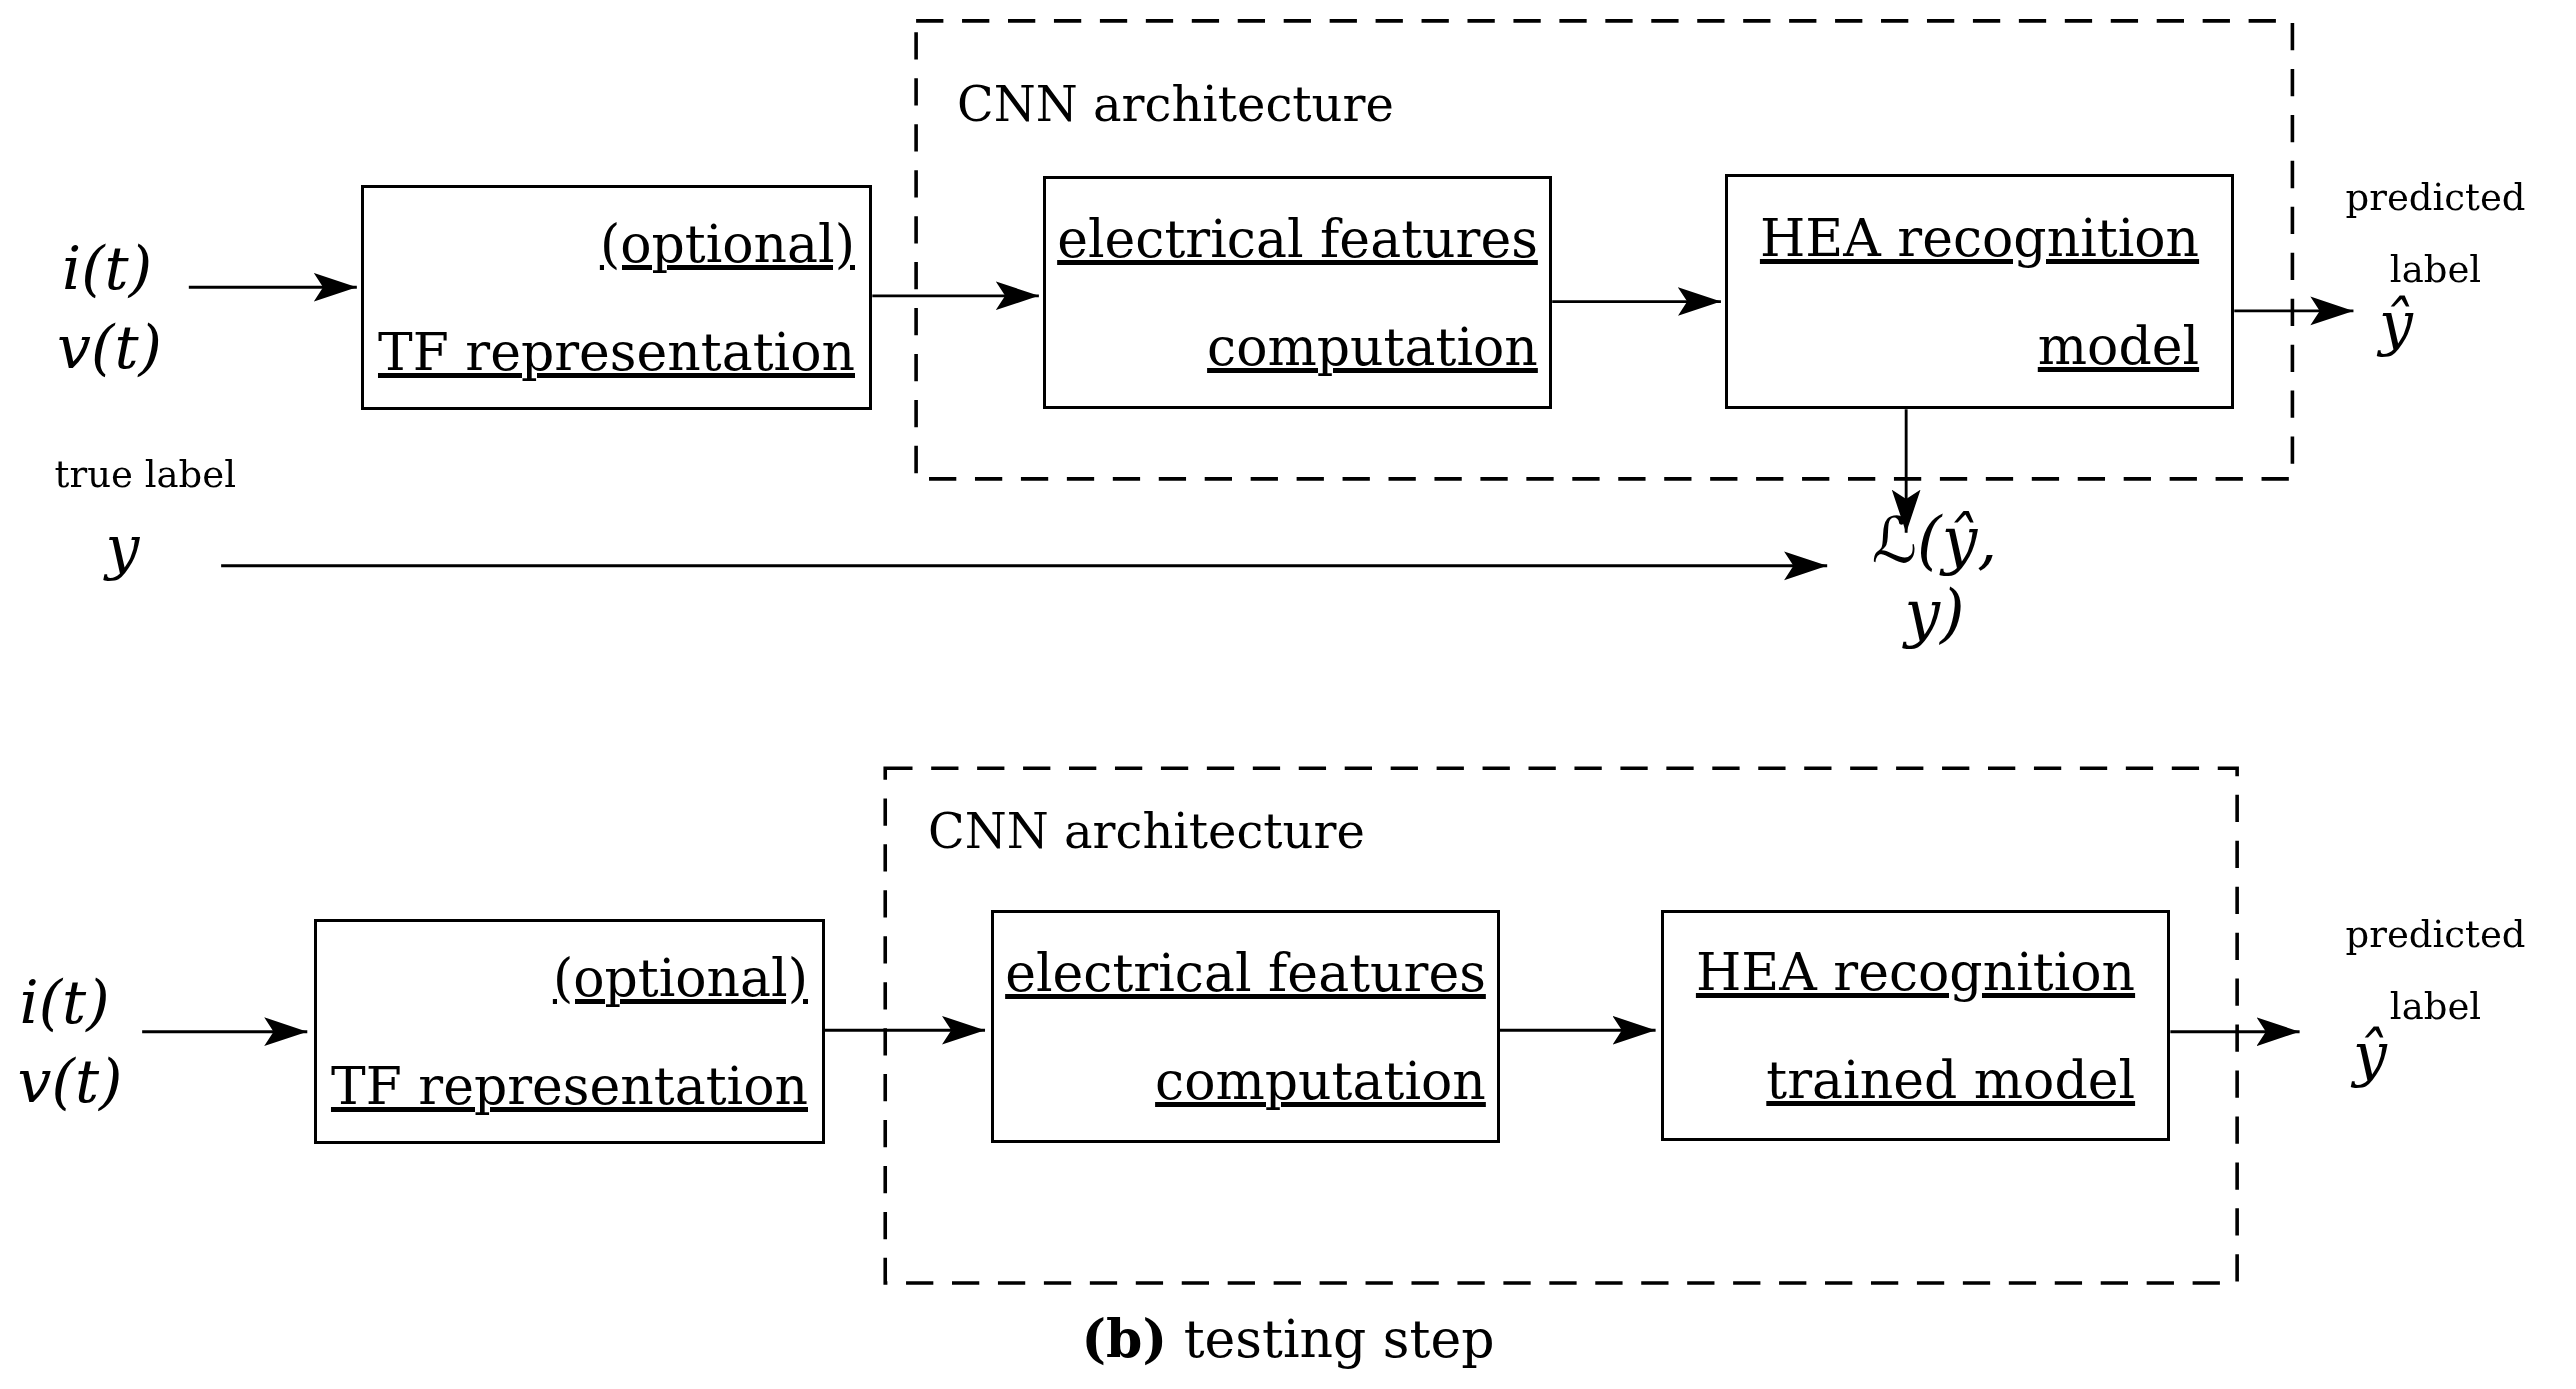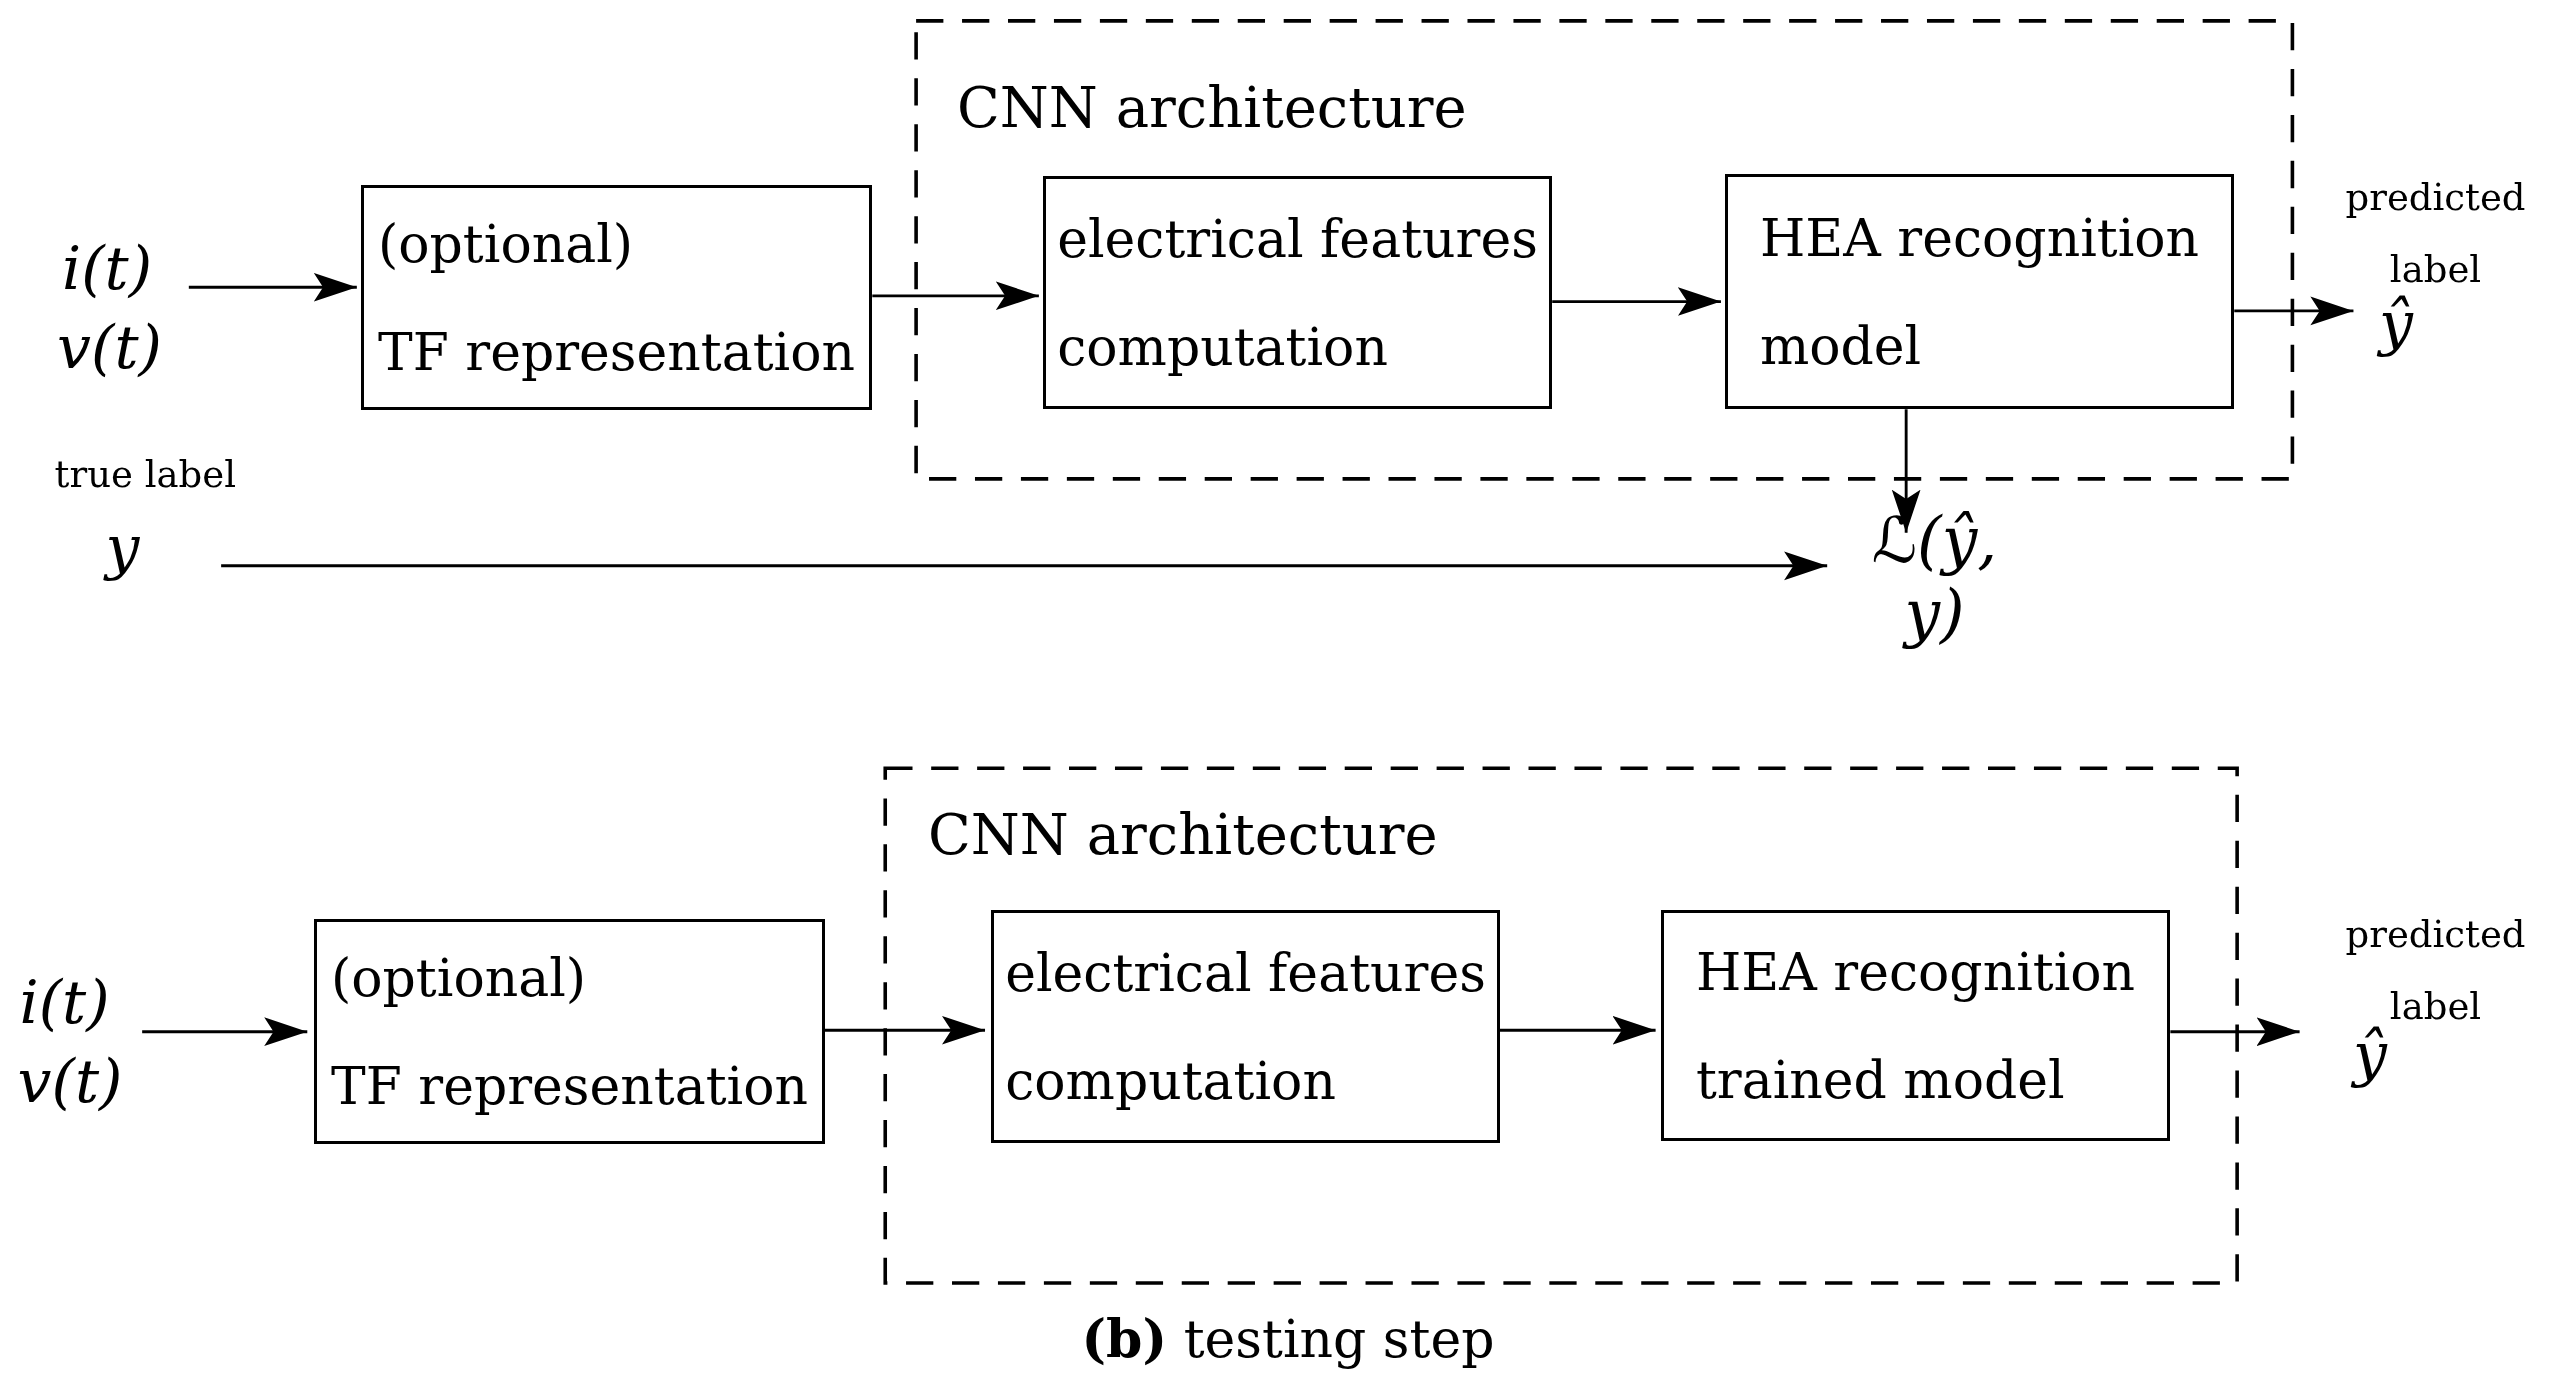--- a/index.html
+++ b/index.html
@@ -10,33 +10,34 @@
     font-family:"DejaVu Serif","Liberation Serif",serif;
     color:#000;
     overflow:hidden;
   }
   svg.connectors{position:absolute;left:0;top:0;width:2576px;height:1390px;}
   .box{
     position:absolute;
     border:3.6px solid #000;
     box-sizing:border-box;
     display:flex;align-items:center;justify-content:center;
-    text-align:left;
+    text-align:right;
     font-size:52px;line-height:108px;
     white-space:pre-line;
     background:#fff;
+    text-decoration:underline;
   }
   .plain{
     position:absolute;
     display:flex;align-items:center;justify-content:center;
     text-align:center;
   }
   .cnn-label{
     position:absolute;
-    font-size:56px;line-height:1;
+    font-size:48px;line-height:1;
     white-space:nowrap;
     text-align:right;
   }
   .math{
     font-style:italic;
     font-size:60px;
     font-family:"DejaVu Serif","DejaVu Sans",serif;
   }
   .predicted{
     position:absolute;

